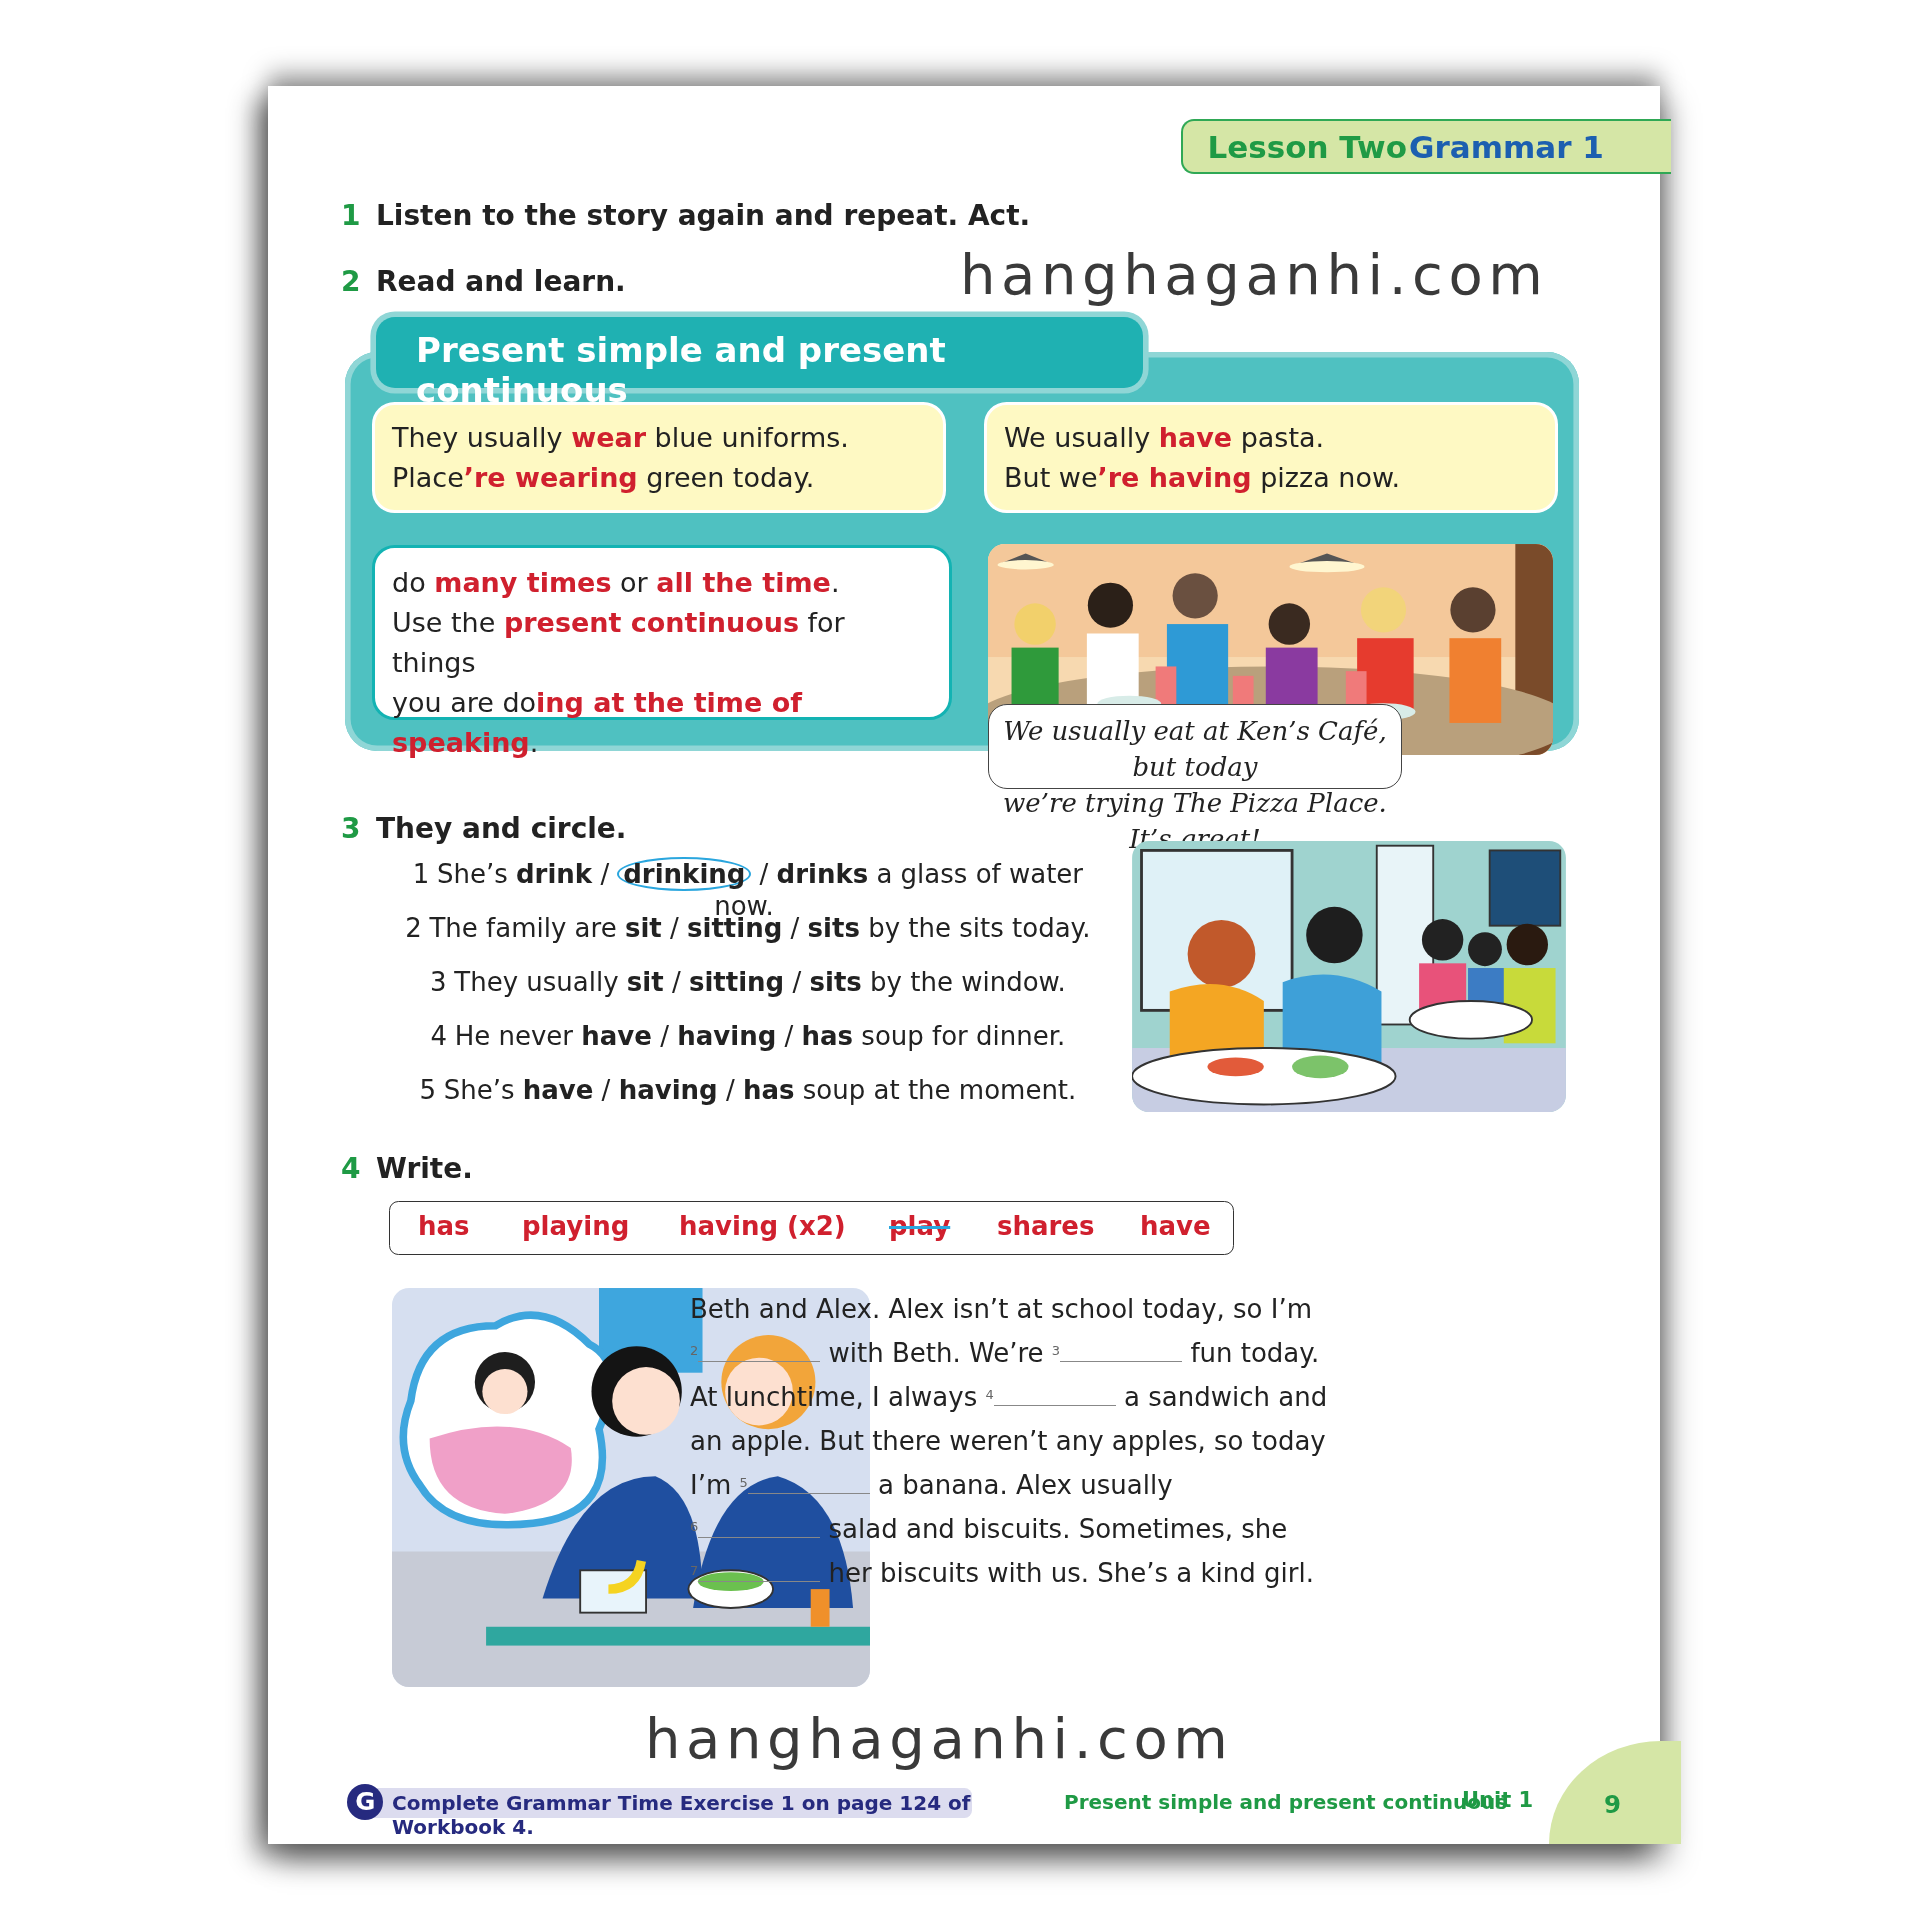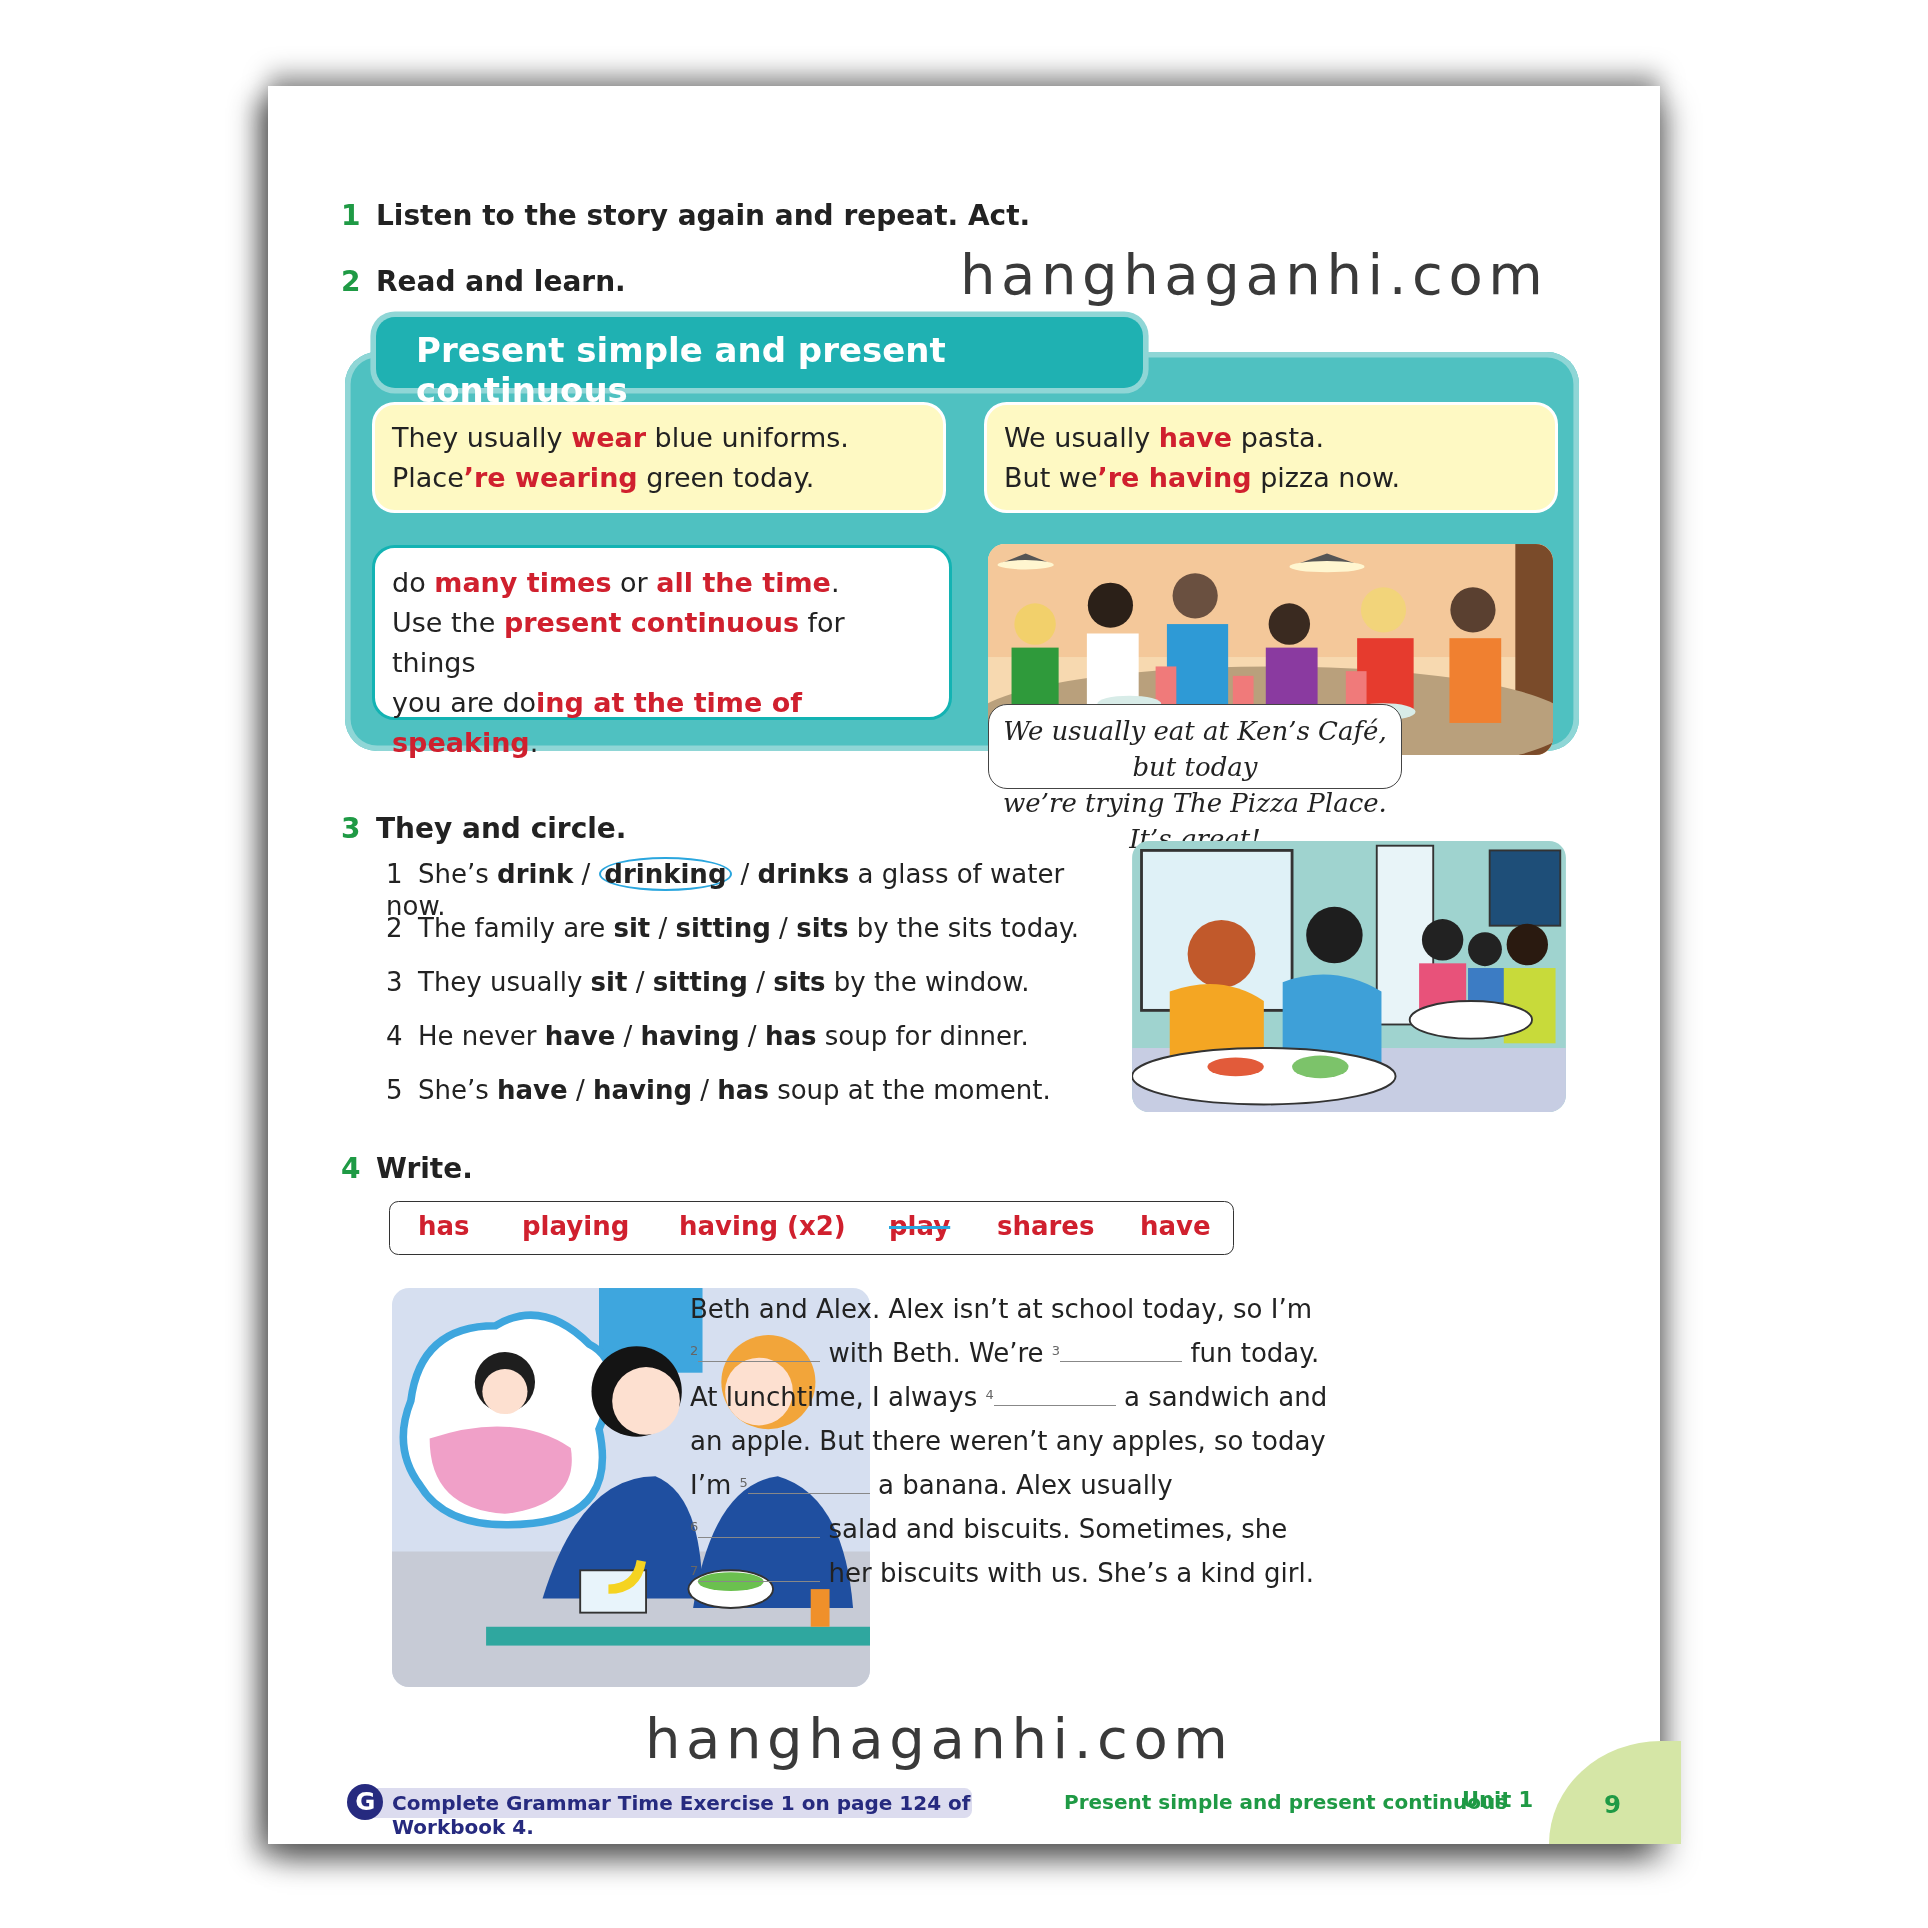--- a/index.html
+++ b/index.html
@@ -33,20 +33,24 @@
   .para { font-size:26px; color:#222; line-height:44px; }
   .blank { display:inline-block; border-bottom:1.9px solid #888; height:24.5px; vertical-align:baseline; }
   .sup { font-size:13px; color:#666; vertical-align:top; position:relative; top:-1.9px; }
   .watermark { font-size:56px; color:#3a3a3a; letter-spacing:5.6px; font-family:"DejaVu Sans", sans-serif; }
 </style>
 </head>
 <body>
 
 <div class="page">
 
+  <div class="abs lesson-tab">
+    <span style="left:24.5px;color:#1f9a45;">Lesson Two</span>
+    <span style="left:226px;color:#1c5fb0;">Grammar 1</span>
+  </div>
 
   <div class="abs instr" style="left:73px;top:113px;">
     <span class="green-num" style="display:inline-block;width:35px;">1</span><span>Listen to the story again and repeat. Act.</span>
   </div>
 
   <div class="abs instr" style="left:73px;top:179px;">
     <span class="green-num" style="display:inline-block;width:35px;">2</span><span>Read and learn.</span>
   </div>
 
   <div class="abs watermark" style="left:692px;top:156px;">hanghaganhi.com</div>
@@ -103,21 +107,21 @@
   </div>
   <div class="abs bubble" style="left:720px;top:618px;width:414px;height:85px;">
     <div>We usually eat at Ken’s Café, but today</div>
     <div>we’re trying The Pizza Place. It’s great!</div>
   </div>
 
   <div class="abs instr" style="left:73px;top:726px;">
     <span class="green-num" style="display:inline-block;width:35px;">3</span><span>They and circle.</span>
   </div>
 
-  <div class="abs" style="left:118px;top:772px;width:716px;">
+  <div class="abs" style="left:118px;top:772px;width:716px;text-align:center;">
     <div class="ex3-item" style="height:54px;">
       <span class="n">1</span><span>She’s </span><span class="b">drink</span><span> / </span><span class="b" style="border:2.8px solid #2aa6de;border-radius:50%;padding:0 3.8px;">drinking</span><span> / </span><span class="b">drinks</span><span> a glass of water now.</span>
     </div>
     <div class="ex3-item" style="height:54px;">
       <span class="n">2</span><span>The family are </span><span class="b">sit</span><span> / </span><span class="b">sitting</span><span> / </span><span class="b">sits</span><span> by the sits today.</span>
     </div>
     <div class="ex3-item" style="height:54px;">
       <span class="n">3</span><span>They usually </span><span class="b">sit</span><span> / </span><span class="b">sitting</span><span> / </span><span class="b">sits</span><span> by the window.</span>
     </div>
     <div class="ex3-item" style="height:54px;">

